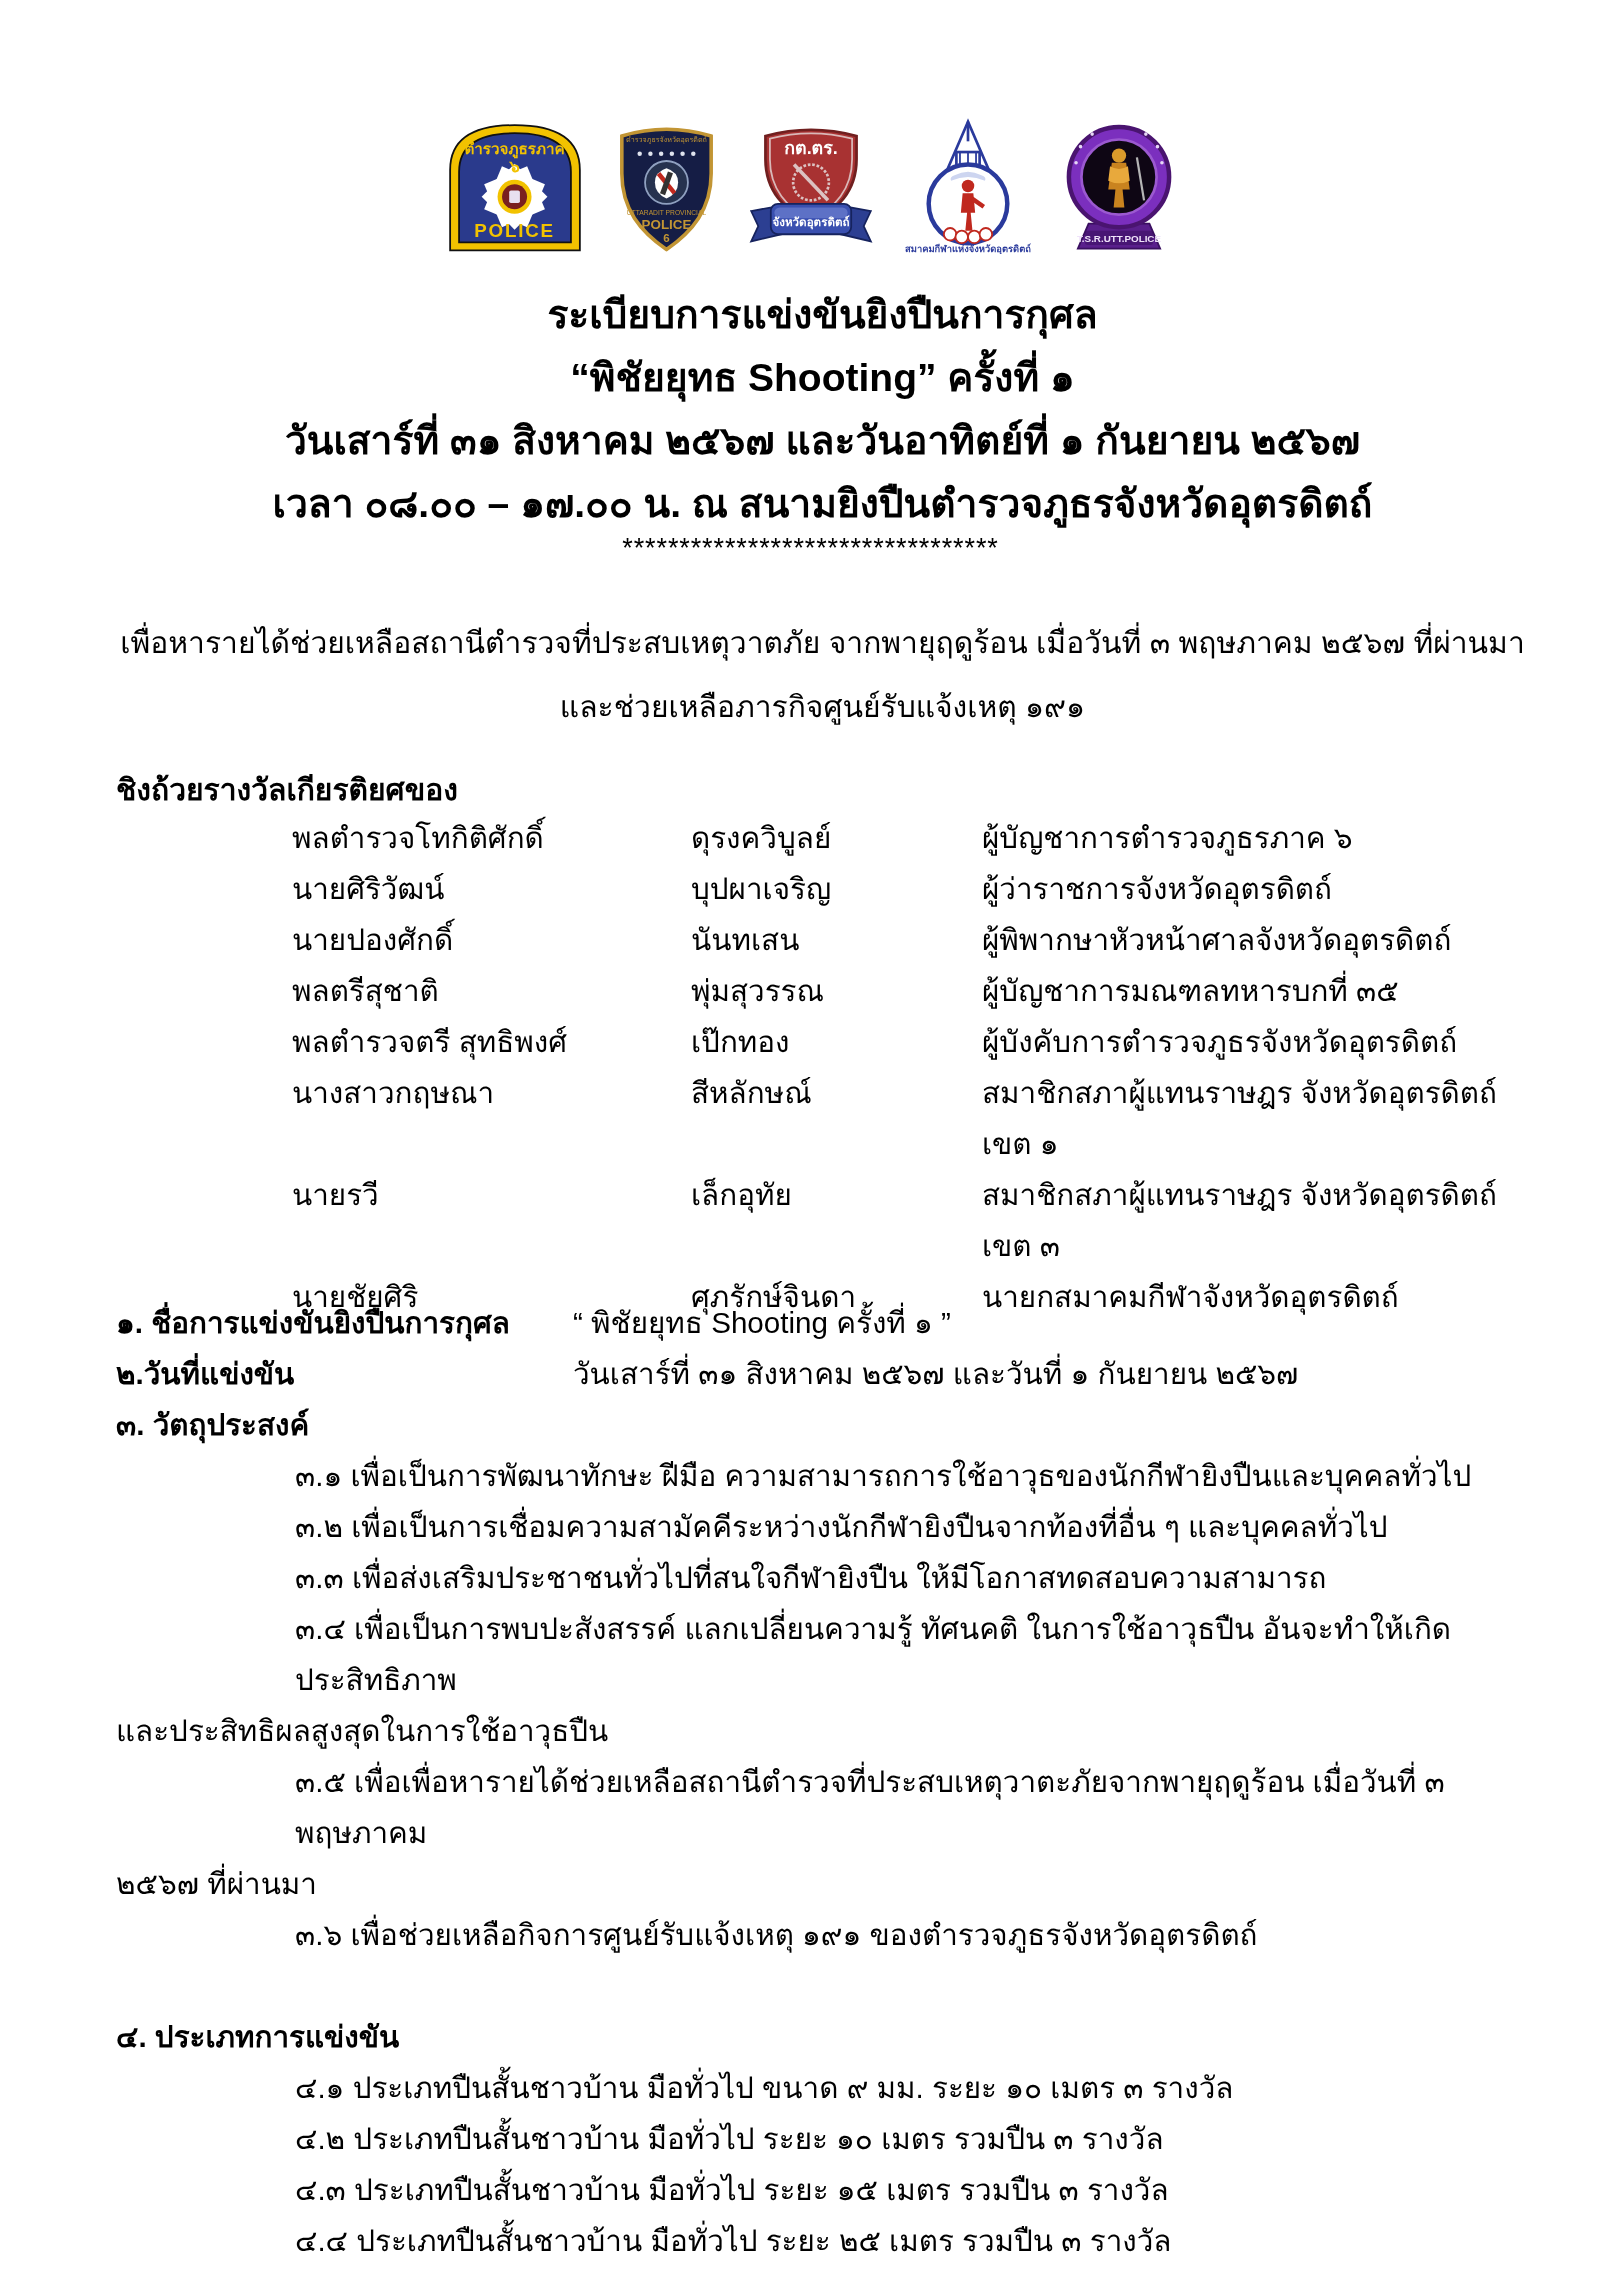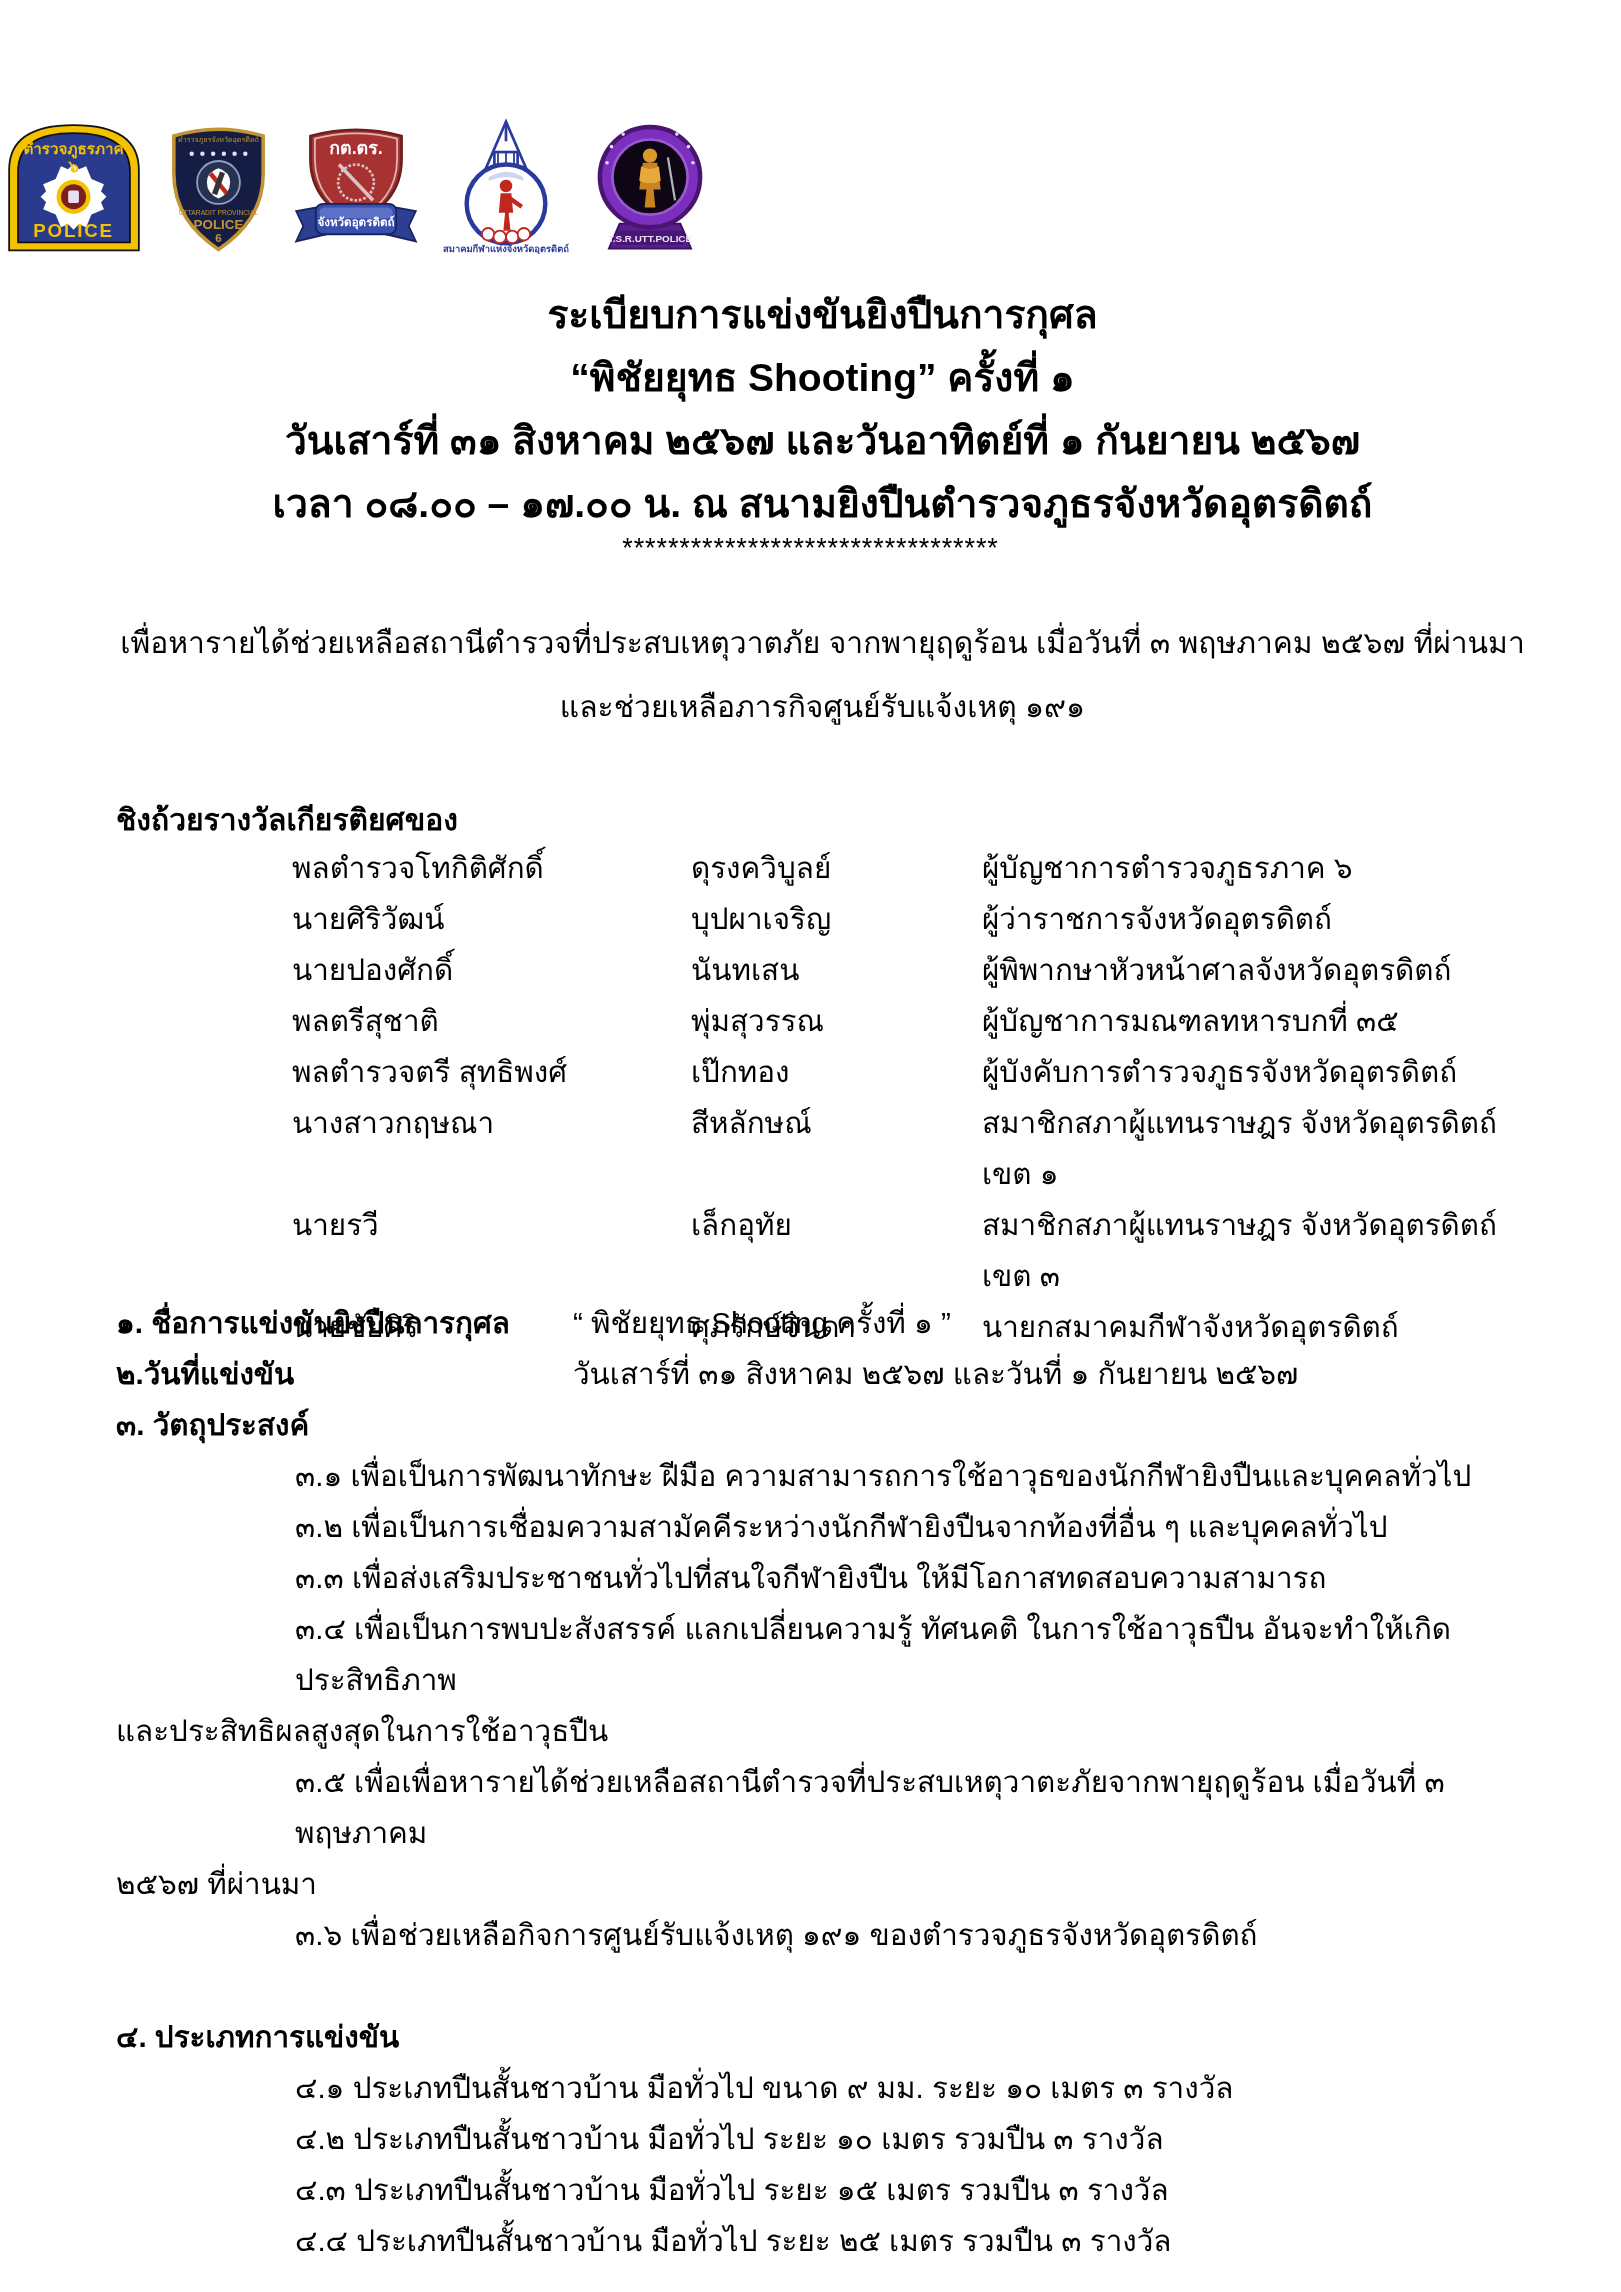--- a/index.html
+++ b/index.html
@@ -8,41 +8,41 @@
     position:relative;
     width:1621px; height:2293px;
     background:#ffffff;
     font-family:"Liberation Sans", sans-serif;
     color:#000;
     overflow:hidden;
   }
   
   .logos {
     position:absolute; top:118px; left:0; width:100%;
-    display:flex; justify-content:flex-start; align-items:center; gap:16px;
+    display:flex; justify-content:center; align-items:center; gap:23px;
   }
   .logo { flex:0 0 auto; }
   
   .title-block {
     position:absolute; top:283px; left:0; width:100%;
     text-align:center; font-weight:bold;
     font-size:39px; line-height:63px;padding-left:24px;
   }
   .separator {
     position:absolute; top:533px; left:0; width:100%;
     text-align:center; font-size:27px; font-weight:normal;
     letter-spacing:0.9px;
   }
   
   .purpose {
     position:absolute; top:611px; left:0; width:100%;
     text-align:center; font-size:30px; line-height:64px;margin-left:12px;
   }
   
-  .honor { position:absolute; top:797px; left:116px; right:90px; }
+  .honor { position:absolute; top:767px; left:116px; right:90px; }
   .honor-heading { font-weight:bold; font-size:30px; line-height:45px; }
   .honor-row {
     display:grid; grid-template-columns:399px 291px 1fr;
     padding-left:176px; font-size:29.6px; line-height:51px;
   }
   
   .sections {
     position:absolute; top:1297px; left:116px; right:81px;
     font-size:29.6px; line-height:51px;
   }

